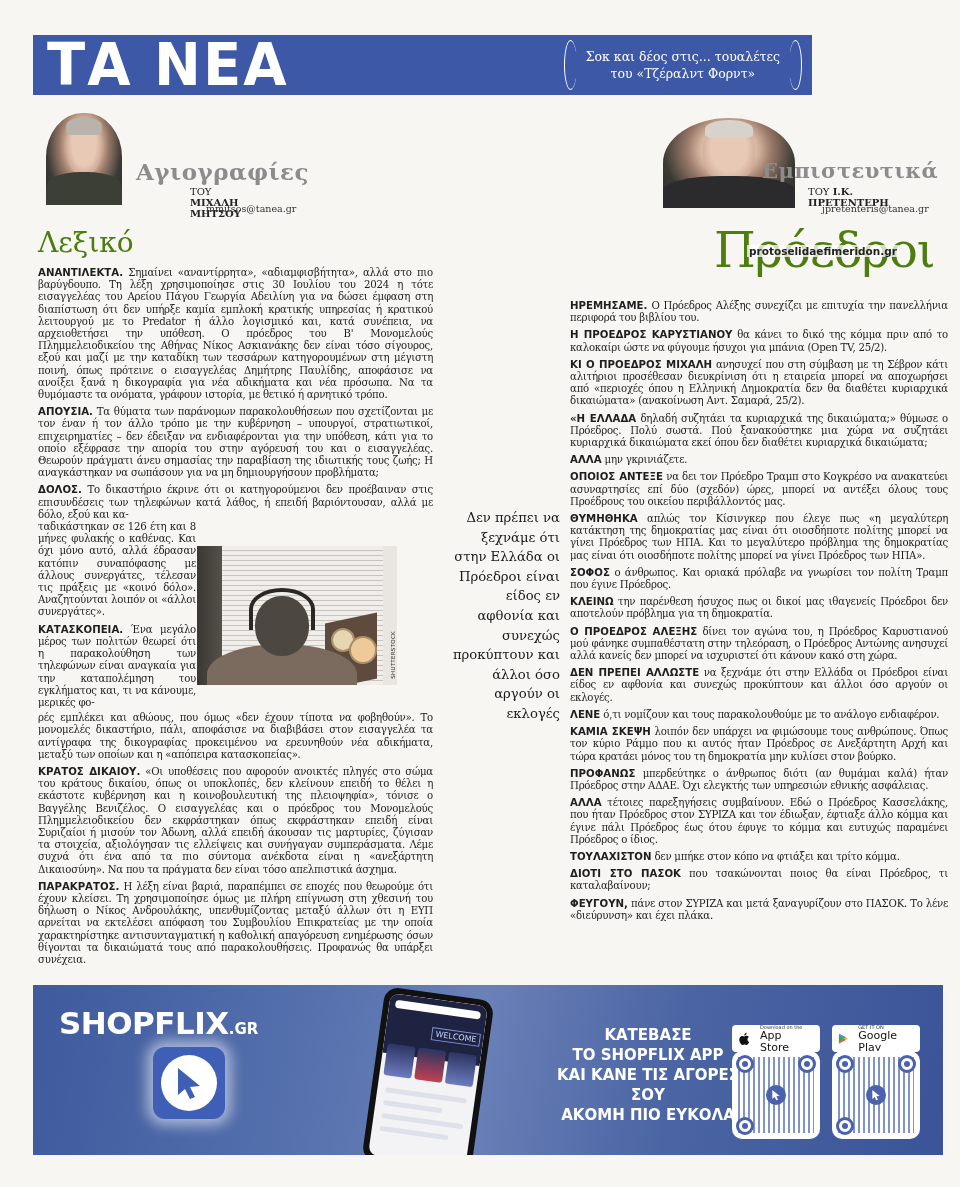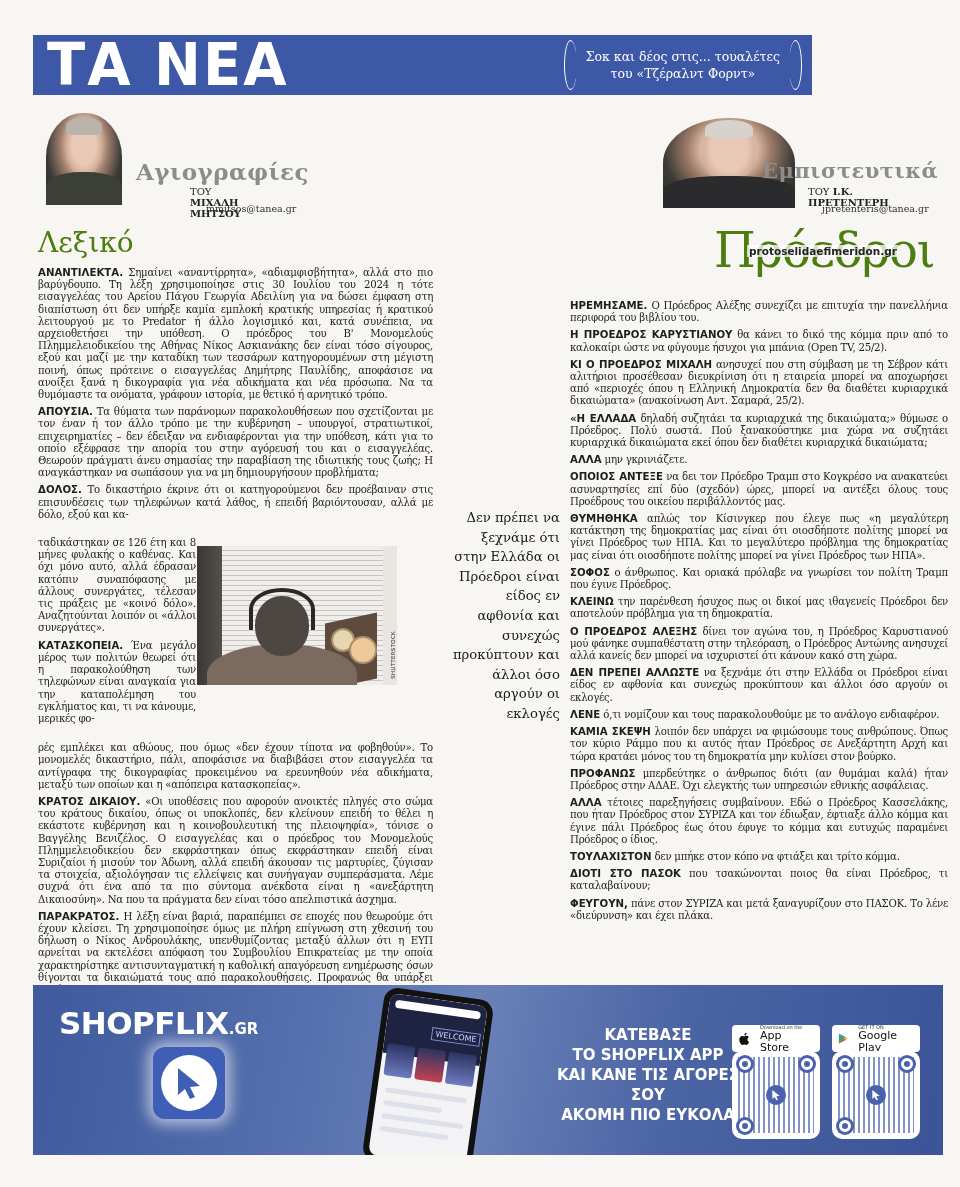--- a/index.html
+++ b/index.html
@@ -209,23 +209,23 @@
   </div>
   <div class="email" style="left:822px; top:203px;">jpretenteris@tanea.gr</div>
   <div class="headline" style="left:714px; top:222px; font-size:48px; letter-spacing:-1px;">Πρόεδροι</div>
 </div>
 
 <div class="watermark">protoselidaefimeridon.gr</div>
 
 <article class="article left-article">
   <p><span class="kw">ΑΝΑΝΤΙΛΕΚΤΑ.</span><span> Σημαίνει «αναντίρρητα», «αδιαμφισβήτητα», αλλά στο πιο βαρύγδουπο. Τη λέξη χρησιμοποίησε στις 30 Ιουλίου του 2024 η τότε εισαγγελέας του Αρείου Πάγου Γεωργία Αδειλίνη για να δώσει έμφαση στη διαπίστωση ότι δεν υπήρξε καμία εμπλοκή κρατικής υπηρεσίας ή κρατικού λειτουργού με το Predator ή άλλο λογισμικό και, κατά συνέπεια, να αρχειοθετήσει την υπόθεση. Ο πρόεδρος του Β' Μονομελούς Πλημμελειοδικείου της Αθήνας Νίκος Ασκιανάκης δεν είναι τόσο σίγουρος, εξού και μαζί με την καταδίκη των τεσσάρων κατηγορουμένων στη μέγιστη ποινή, όπως πρότεινε ο εισαγγελέας Δημήτρης Παυλίδης, αποφάσισε να ανοίξει ξανά η δικογραφία για νέα αδικήματα και νέα πρόσωπα. Να τα θυμόμαστε τα ονόματα, γράφουν ιστορία, με θετικό ή αρνητικό τρόπο.</span></p>
   <p><span class="kw">ΑΠΟΥΣΙΑ.</span><span> Τα θύματα των παράνομων παρακολουθήσεων που σχετίζονται με τον έναν ή τον άλλο τρόπο με την κυβέρνηση – υπουργοί, στρατιωτικοί, επιχειρηματίες – δεν έδειξαν να ενδιαφέρονται για την υπόθεση, κάτι για το οποίο εξέφρασε την απορία του στην αγόρευσή του και ο εισαγγελέας. Θεωρούν πράγματι άνευ σημασίας την παραβίαση της ιδιωτικής τους ζωής; Η αναγκάστηκαν να σωπάσουν για να μη δημιουργήσουν προβλήματα;</span></p>
-  <p style="margin-bottom:16px;"><span class="kw">ΔΟΛΟΣ.</span><span> Το δικαστήριο έκρινε ότι οι κατηγορούμενοι δεν προέβαιναν στις επισυνδέσεις των τηλεφώνων κατά λάθος, ή επειδή βαριόντουσαν, αλλά με δόλο, εξού και κα-</span></p>
+  <p style="margin-bottom:0;"><span class="kw">ΔΟΛΟΣ.</span><span> Το δικαστήριο έκρινε ότι οι κατηγορούμενοι δεν προέβαιναν στις επισυνδέσεις των τηλεφώνων κατά λάθος, ή επειδή βαριόντουσαν, αλλά με δόλο, εξού και κα-</span></p>
   <p class="narrow-block"><span class="kw"></span><span>ταδικάστηκαν σε 126 έτη και 8 μήνες φυλακής ο καθένας. Και όχι μόνο αυτό, αλλά έδρασαν κατόπιν συναπόφασης με άλλους συνεργάτες, τέλεσαν τις πράξεις με «κοινό δόλο». Αναζητούνται λοιπόν οι «άλλοι συνεργάτες».</span></p>
-  <p class="narrow-block" style="margin-bottom:17px;"><span class="kw">ΚΑΤΑΣΚΟΠΕΙΑ.</span><span> Ένα μεγάλο μέρος των πολιτών θεωρεί ότι η παρακολούθηση των τηλεφώνων είναι αναγκαία για την καταπολέμηση του εγκλήματος και, τι να κάνουμε, μερικές φο-</span></p>
+  <p class="narrow-block" style="margin-bottom:3px;"><span class="kw">ΚΑΤΑΣΚΟΠΕΙΑ.</span><span> Ένα μεγάλο μέρος των πολιτών θεωρεί ότι η παρακολούθηση των τηλεφώνων είναι αναγκαία για την καταπολέμηση του εγκλήματος και, τι να κάνουμε, μερικές φο-</span></p>
   <p><span class="kw"></span><span>ρές εμπλέκει και αθώους, που όμως «δεν έχουν τίποτα να φοβηθούν». Το μονομελές δικαστήριο, πάλι, αποφάσισε να διαβιβάσει στον εισαγγελέα τα αντίγραφα της δικογραφίας προκειμένου να ερευνηθούν νέα αδικήματα, μεταξύ των οποίων και η «απόπειρα κατασκοπείας».</span></p>
   <p><span class="kw">ΚΡΑΤΟΣ ΔΙΚΑΙΟΥ.</span><span> «Οι υποθέσεις που αφορούν ανοικτές πληγές στο σώμα του κράτους δικαίου, όπως οι υποκλοπές, δεν κλείνουν επειδή το θέλει η εκάστοτε κυβέρνηση και η κοινοβουλευτική της πλειοψηφία», τόνισε ο Βαγγέλης Βενιζέλος. Ο εισαγγελέας και ο πρόεδρος του Μονομελούς Πλημμελειοδικείου δεν εκφράστηκαν όπως εκφράστηκαν επειδή είναι Συριζαίοι ή μισούν τον Άδωνη, αλλά επειδή άκουσαν τις μαρτυρίες, ζύγισαν τα στοιχεία, αξιολόγησαν τις ελλείψεις και συνήγαγαν συμπεράσματα. Λέμε συχνά ότι ένα από τα πιο σύντομα ανέκδοτα είναι η «ανεξάρτητη Δικαιοσύνη». Να που τα πράγματα δεν είναι τόσο απελπιστικά άσχημα.</span></p>
   <p><span class="kw">ΠΑΡΑΚΡΑΤΟΣ.</span><span> Η λέξη είναι βαριά, παραπέμπει σε εποχές που θεωρούμε ότι έχουν κλείσει. Τη χρησιμοποίησε όμως με πλήρη επίγνωση στη χθεσινή του δήλωση ο Νίκος Ανδρουλάκης, υπενθυμίζοντας μεταξύ άλλων ότι η ΕΥΠ αρνείται να εκτελέσει απόφαση του Συμβουλίου Επικρατείας με την οποία χαρακτηρίστηκε αντισυνταγματική η καθολική απαγόρευση ενημέρωσης όσων θίγονται τα δικαιώματά τους από παρακολουθήσεις. Προφανώς θα υπάρξει συνέχεια.</span></p>
 </article>
 
 <figure class="photo">
   <div class="wall-left"></div>
   <div class="blinds"></div>
   <div class="recorder"></div>
   <div class="reel" style="left:134px; top:82px;"></div>

